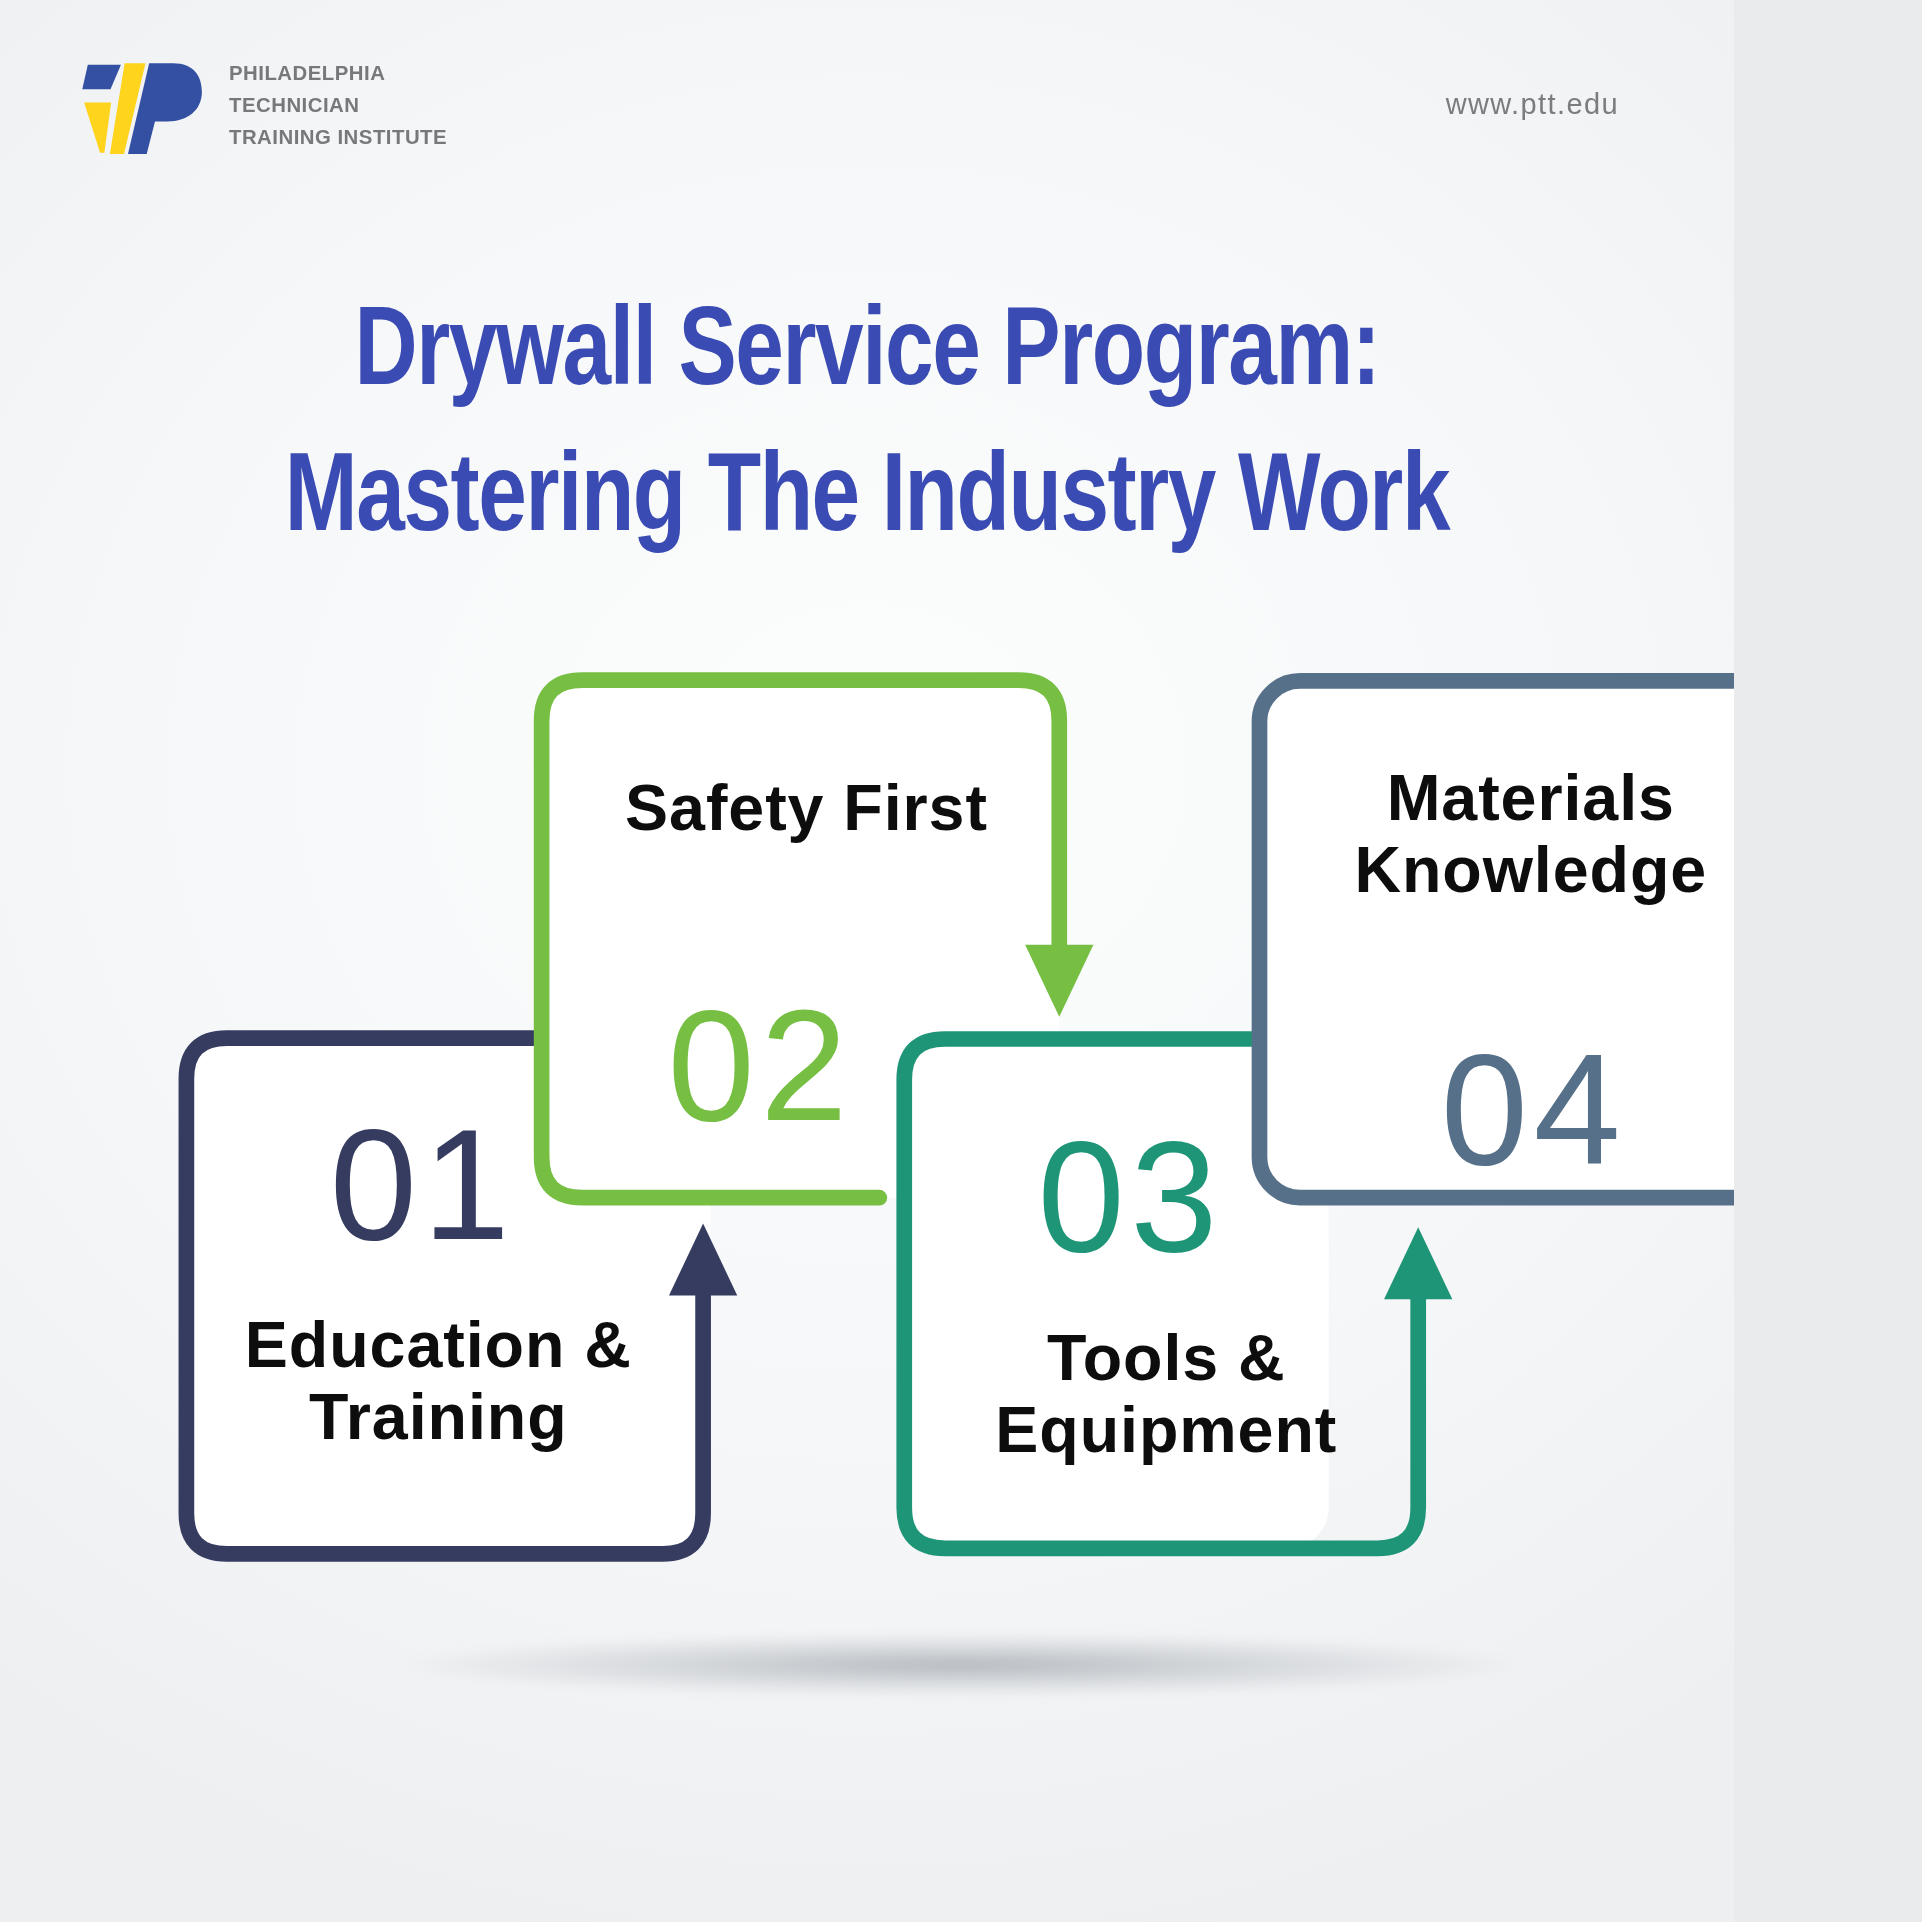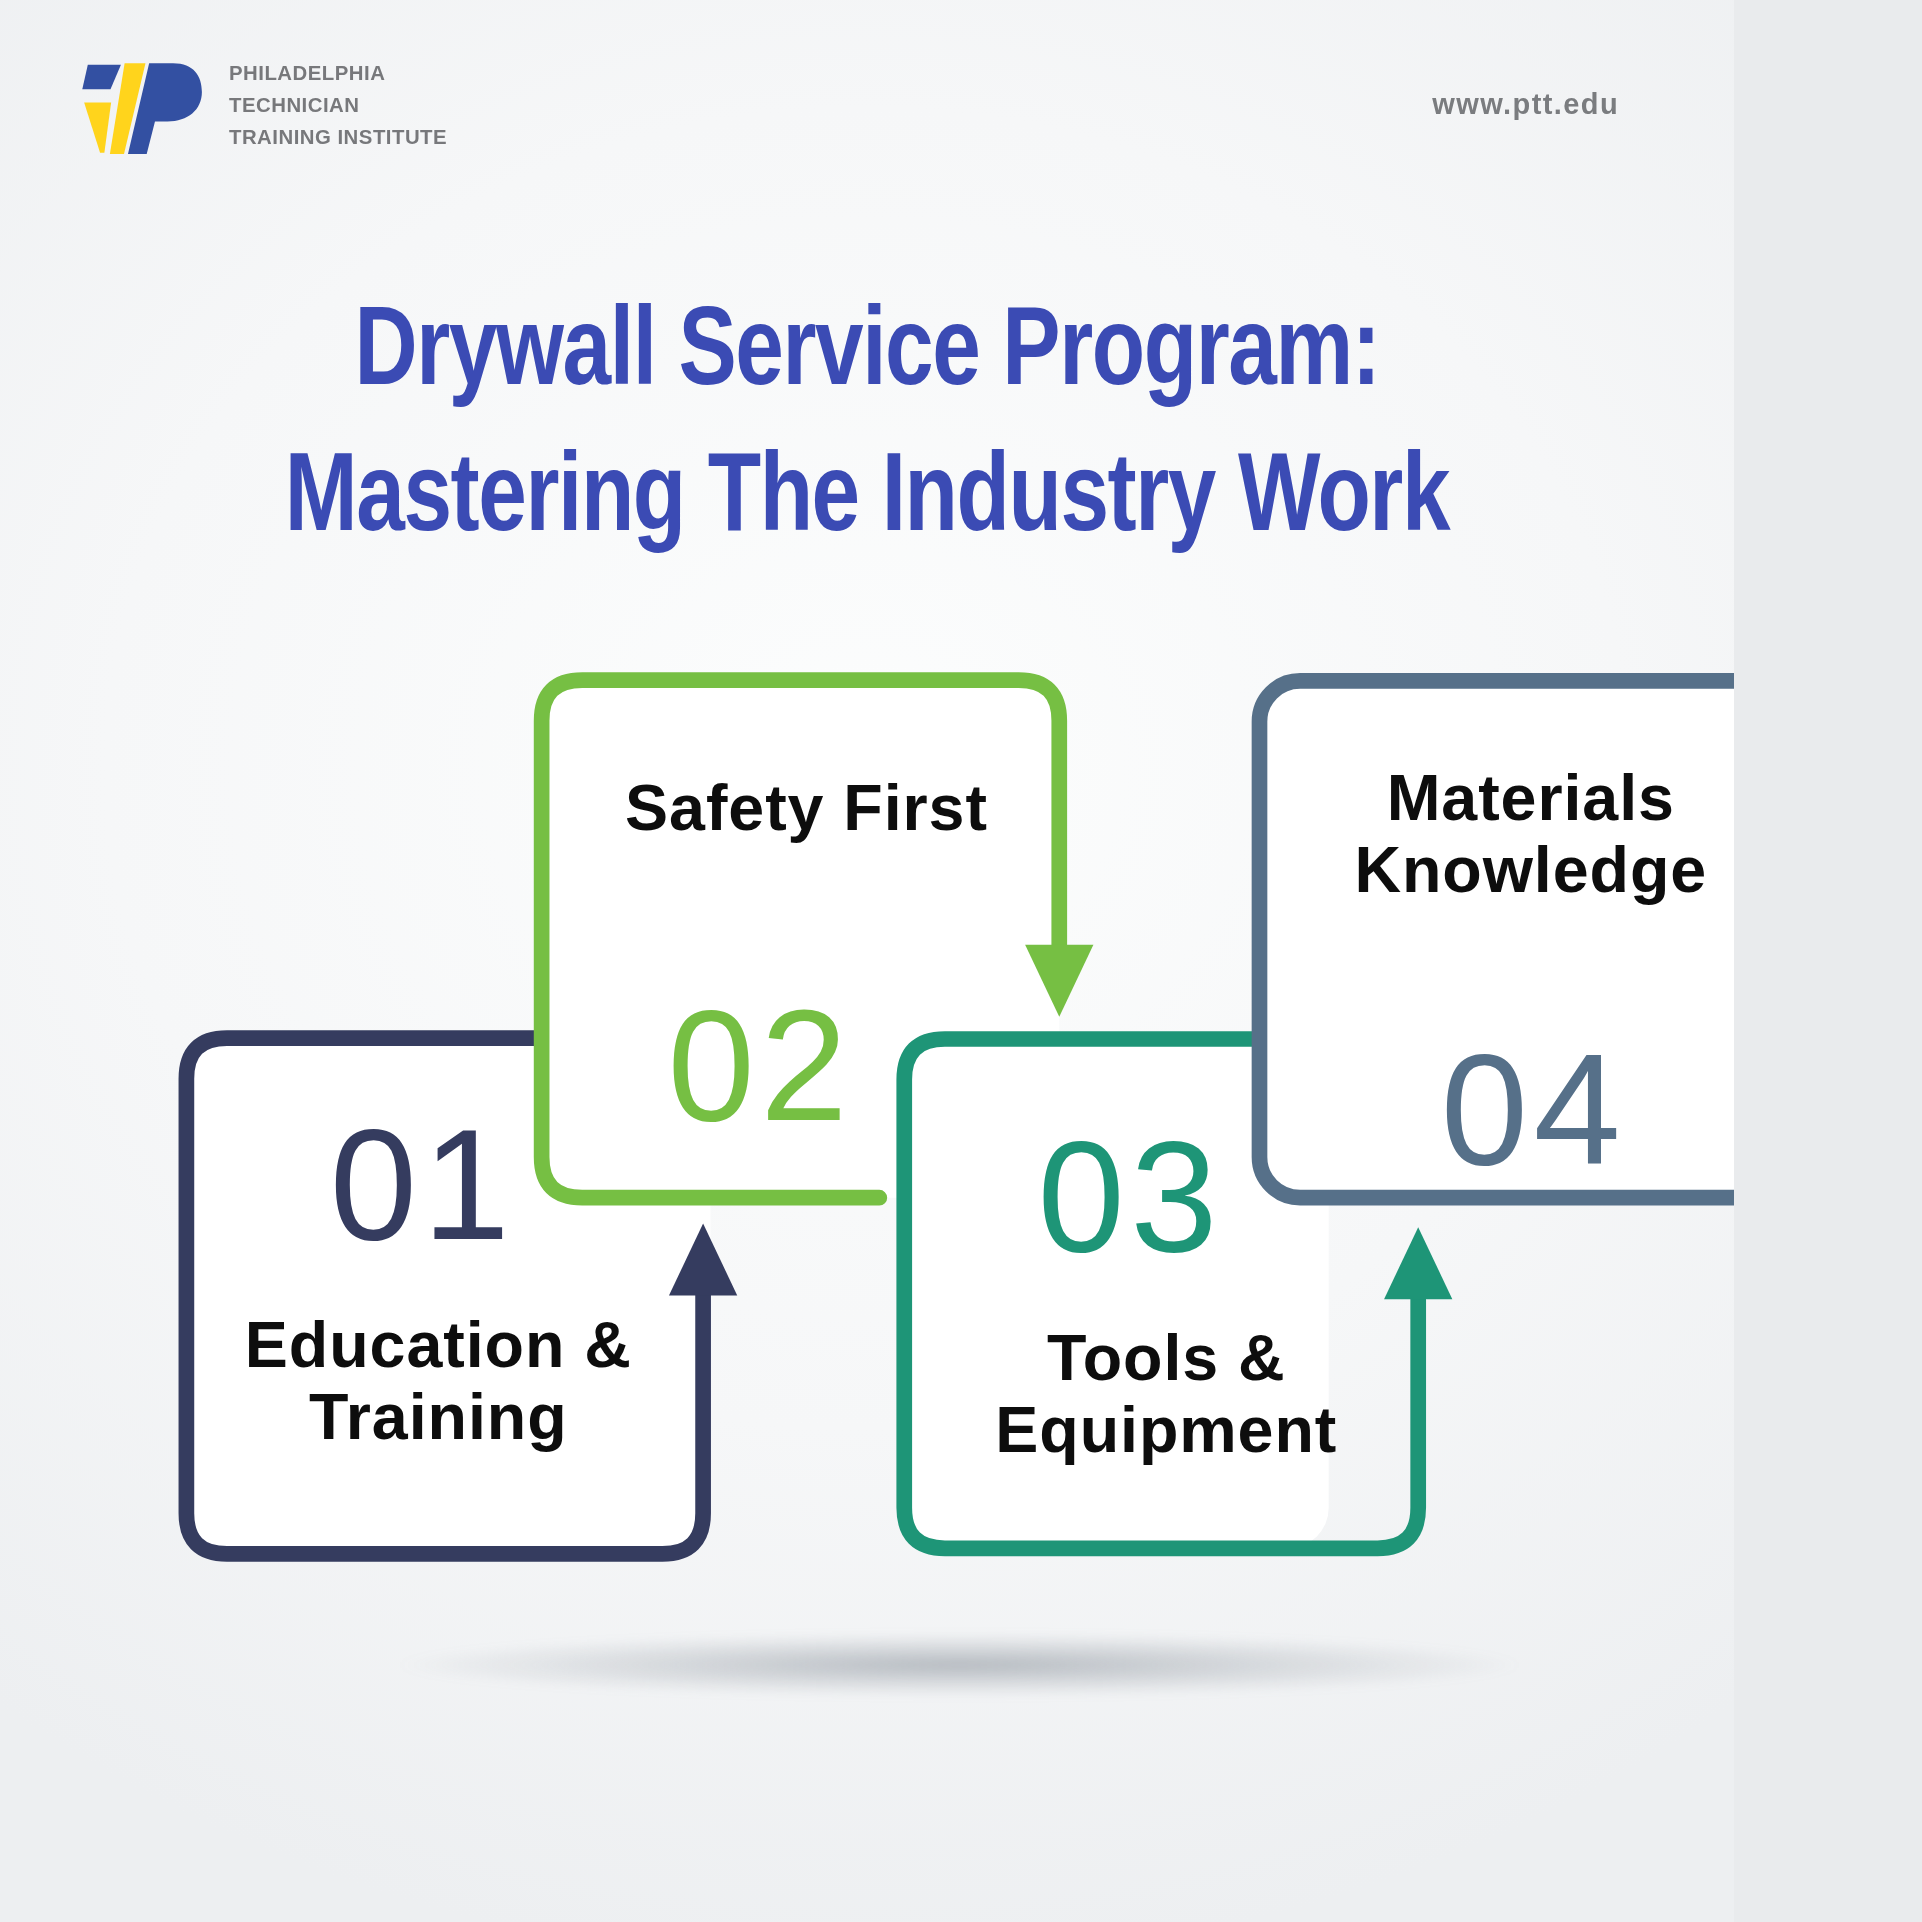--- a/index.html
+++ b/index.html
@@ -15,21 +15,21 @@
   
   .logo-mark{position:absolute;left:78px;top:51px;width:138px;height:115px;}
   .logo-text{
     position:absolute;left:229px;top:57px;
     font-size:21px;font-weight:700;line-height:32px;
     color:#77787B;letter-spacing:0.5px;
     transform:scaleX(0.97);transform-origin:left top;
   }
   .site-url{
     position:absolute;right:115px;top:88px;
-    font-size:29px;font-weight:700;color:#7A7C7F;letter-spacing:1.4px;
+    font-size:29px;font-weight:400;color:#7A7C7F;letter-spacing:1.4px;
   }
 
   
   .main-title{
     position:absolute;left:0;right:0;top:273px;margin:0;
     text-align:center;
     font-size:112px;font-weight:700;line-height:146px;
     color:#3B4BB4;letter-spacing:-1.8px;
     transform:scaleX(0.78);transform-origin:50% 50%;
     white-space:nowrap;

